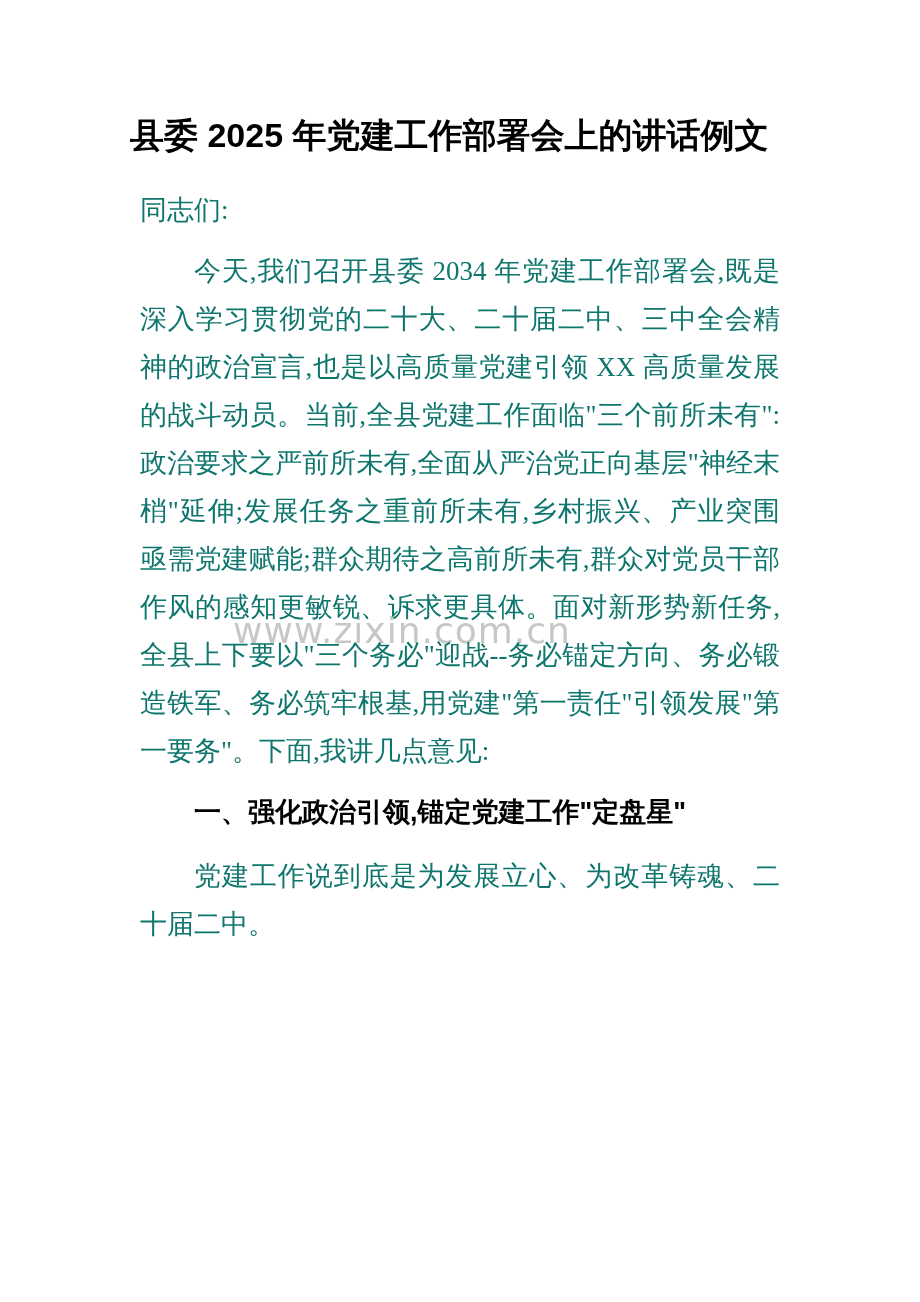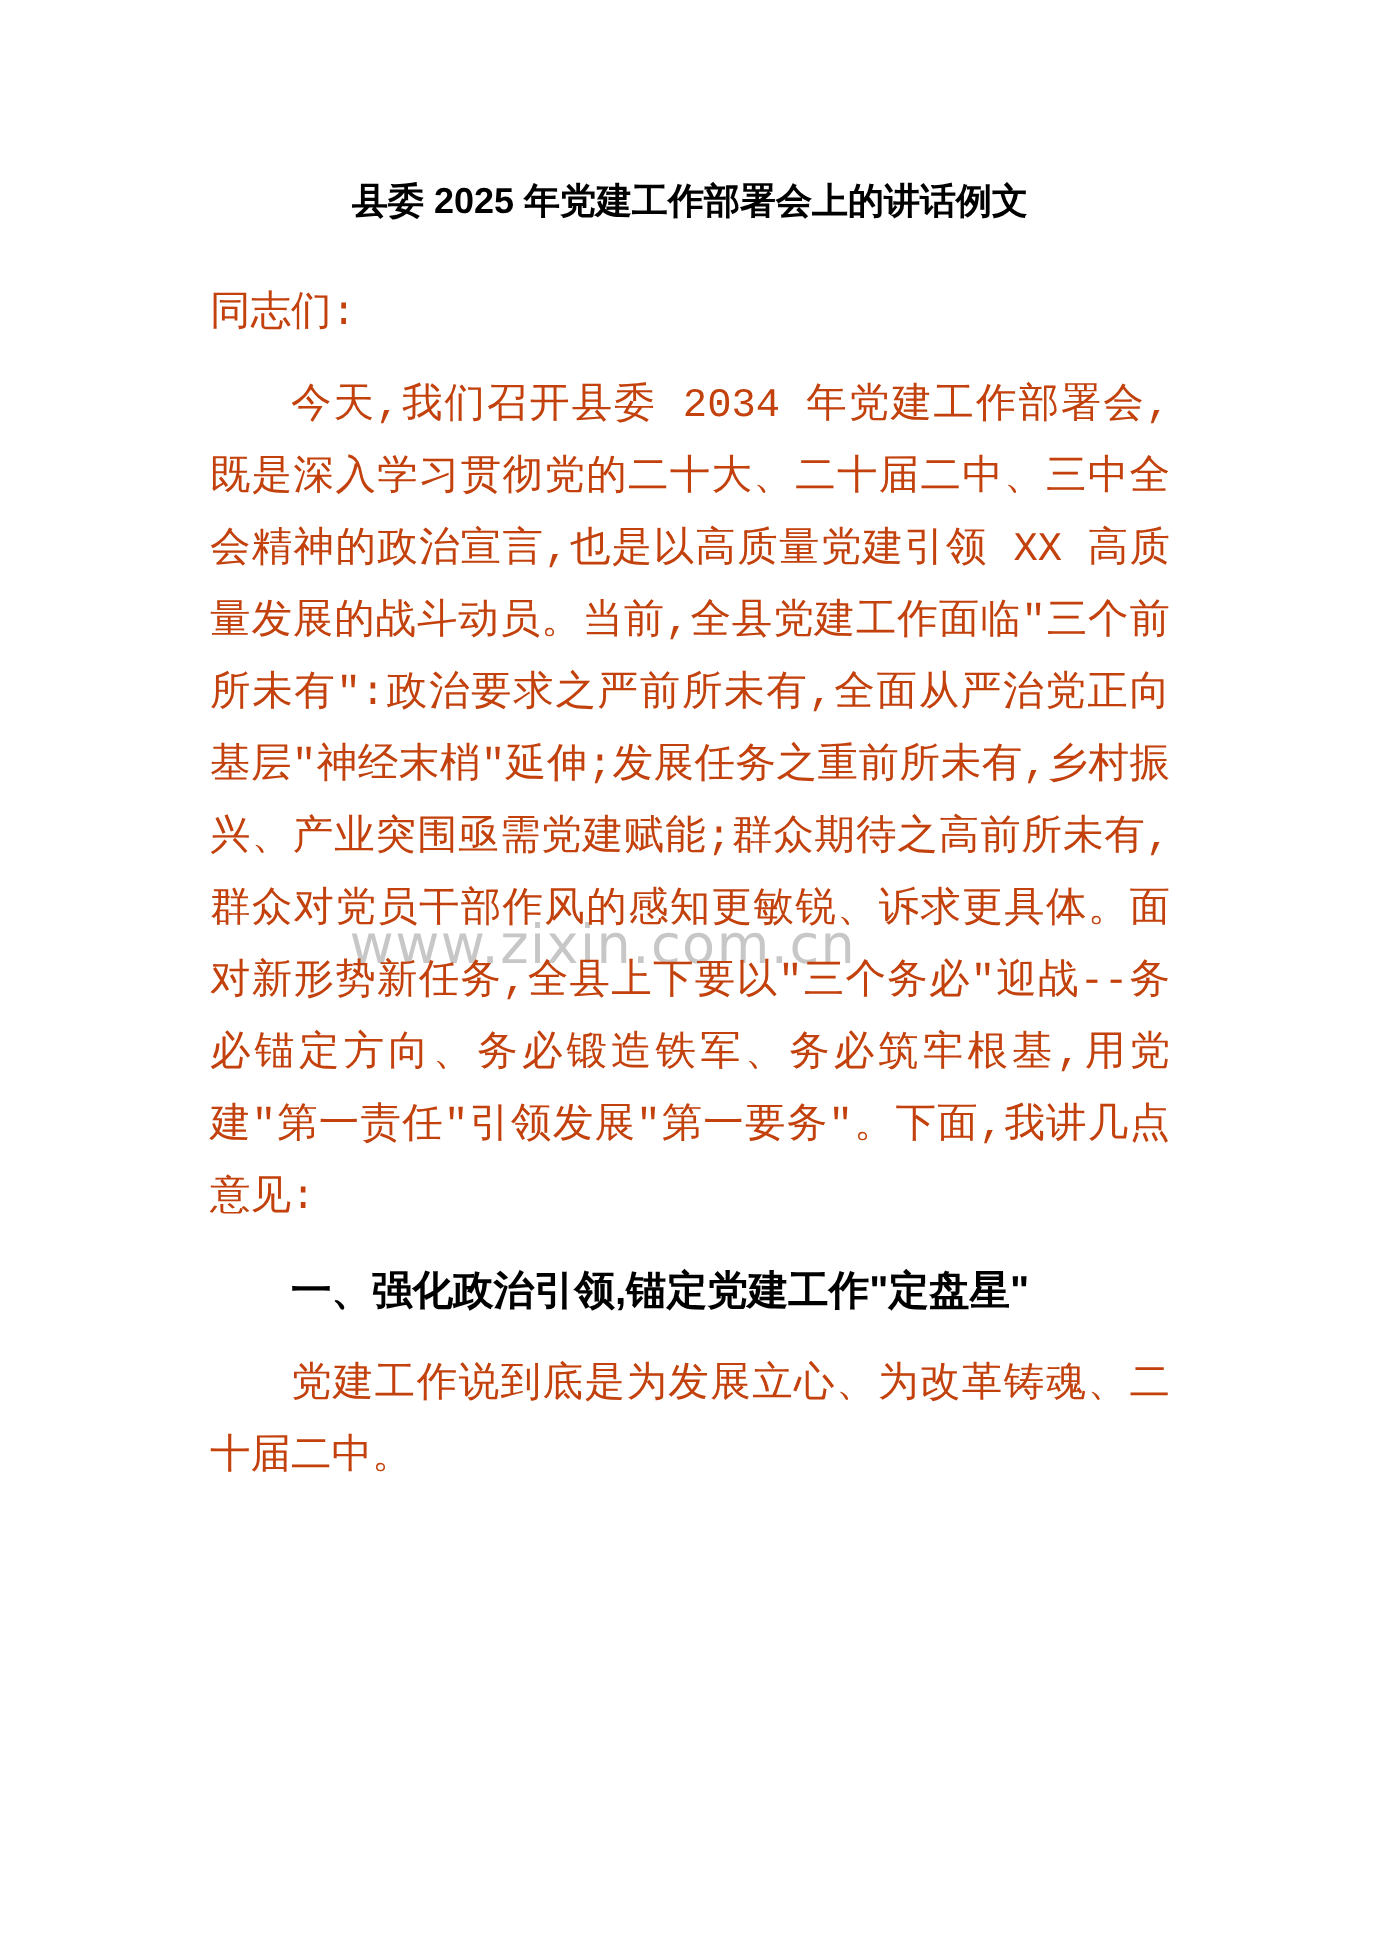--- a/index.html
+++ b/index.html
@@ -31,36 +31,36 @@
     white-space: nowrap;
     user-select: none;
     pointer-events: none;
   }
   .doc-title {
     position: relative;
     z-index: 1;
     margin: 108px 130px 24px 130px;
     font-family: "Liberation Sans", "DejaVu Sans", sans-serif;
     font-weight: 700;
-    font-size: 24px;
+    font-size: 34px;
     line-height: 54px;
-    text-align: center;
+    text-align: left;
     color: #000000;
   }
   .doc-body {
     position: relative;
     z-index: 1;
     margin: 0 140px;
   }
   .para {
-    font-family: Liberation Mono, monospace;
+    font-family: Liberation Serif, serif;
     font-size: 27px;
     line-height: 48px;
     text-align: justify;
-    color: #c2410c;
+    color: #0f766e;
     margin: 0 0 13px 0;
   }
   .para.salutation {
     text-indent: 0;
   }
   .para.body {
     text-indent: 2em;
   }
   .para.heading {
     text-indent: 2em;

